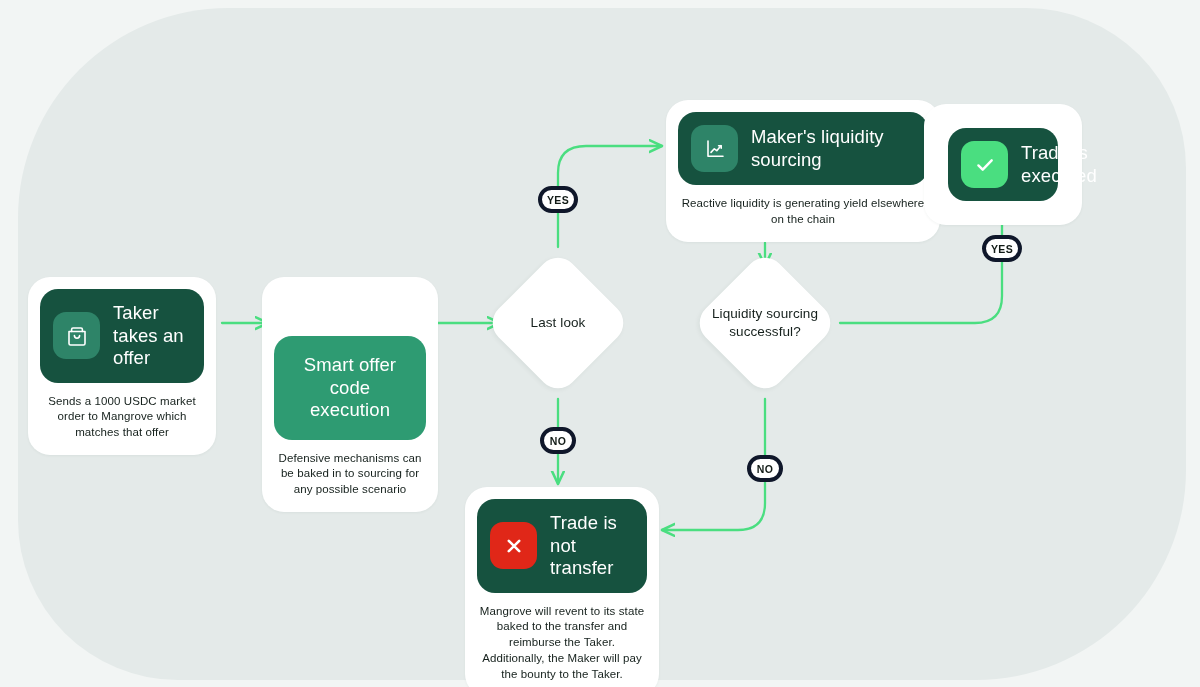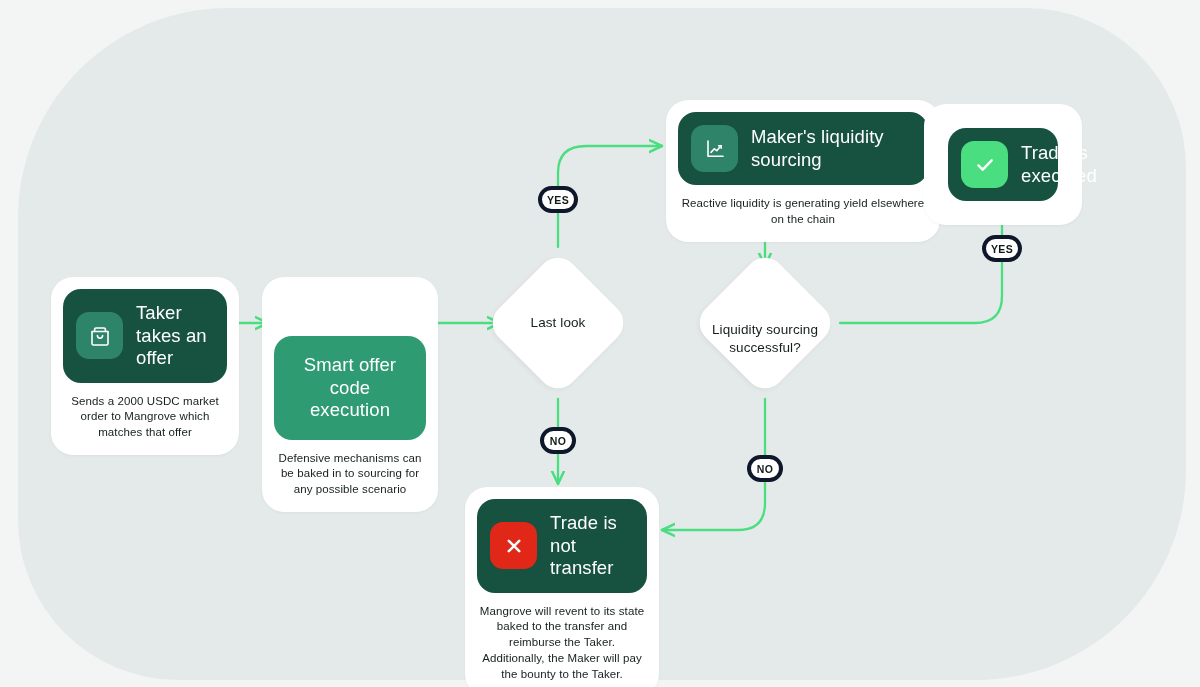--- a/index.html
+++ b/index.html
@@ -164,33 +164,33 @@
 
       <path d="M840,323 L975,323 Q1002,323 1002,296 L1002,261"></path>
       <path d="M1002,236 L1002,190" marker-end="url(#ah)"></path>
 
       <path d="M765,399 L765,456"></path>
 
       <path d="M765,481 L765,503 Q765,530 738,530 L662,530" marker-end="url(#ah)"></path>
     </g>
   </svg>
 
-  <div class="node" style="left:51px; top:277px; width:188px;">
+  <div class="node" style="left:28px; top:277px; width:188px;">
     <div class="card">
       <div class="pill dark">
         <div class="icon-tile teal">
           <svg width="24" height="24" viewBox="0 0 24 24" fill="none" stroke="#ffffff" stroke-width="1.6" stroke-linecap="round" stroke-linejoin="round">
             <path d="M4 7.5h16v12a1.5 1.5 0 0 1-1.5 1.5h-13A1.5 1.5 0 0 1 4 19.5z"></path>
             <path d="M6.6 7.5V5.4A1.4 1.4 0 0 1 8 4h8a1.4 1.4 0 0 1 1.4 1.4v2.1"></path>
             <path d="M9.4 11.6a2.6 2.6 0 0 0 5.2 0"></path>
           </svg>
         </div>
         <div class="pill-title">Taker takes an offer</div>
       </div>
-      <div class="caption">Sends a 2000 USDC market order to Mangrove which matches that offer</div>
+      <div class="caption">Sends a 1000 USDC market order to Mangrove which matches that offer</div>
     </div>
   </div>
 
   <div class="node" style="left:262px; top:277px; width:176px;">
     <div class="card">
       <div class="pill mid">
         <div class="pill-title">Smart offer code execution</div>
       </div>
       <div class="caption">Defensive mechanisms can be baked in to sourcing for any possible scenario</div>
     </div>
@@ -228,21 +228,21 @@
           </svg>
         </div>
         <div class="pill-title">Trade is executed</div>
       </div>
     </div>
   </div>
 
   <div class="badge" style="left:982px; top:235px; width:40px;">YES</div>
 
   <div class="diamond" style="left:713px; top:271px;"></div>
-  <div class="diamond-label" style="left:700px; top:308px; width:130px; height:62px;">Liquidity sourcing successful?</div>
+  <div class="diamond-label" style="left:700px; top:292px; width:130px; height:62px;">Liquidity sourcing successful?</div>
 
   <div class="badge" style="left:747px; top:455px; width:36px;">NO</div>
 
   <div class="node" style="left:465px; top:487px; width:194px;">
     <div class="card">
       <div class="pill dark">
         <div class="icon-tile red">
           <svg width="24" height="24" viewBox="0 0 24 24" fill="none" stroke="#ffffff" stroke-width="2.6" stroke-linecap="round">
             <path d="M6.8 6.8l10.4 10.4M17.2 6.8L6.8 17.2"></path>
           </svg>

